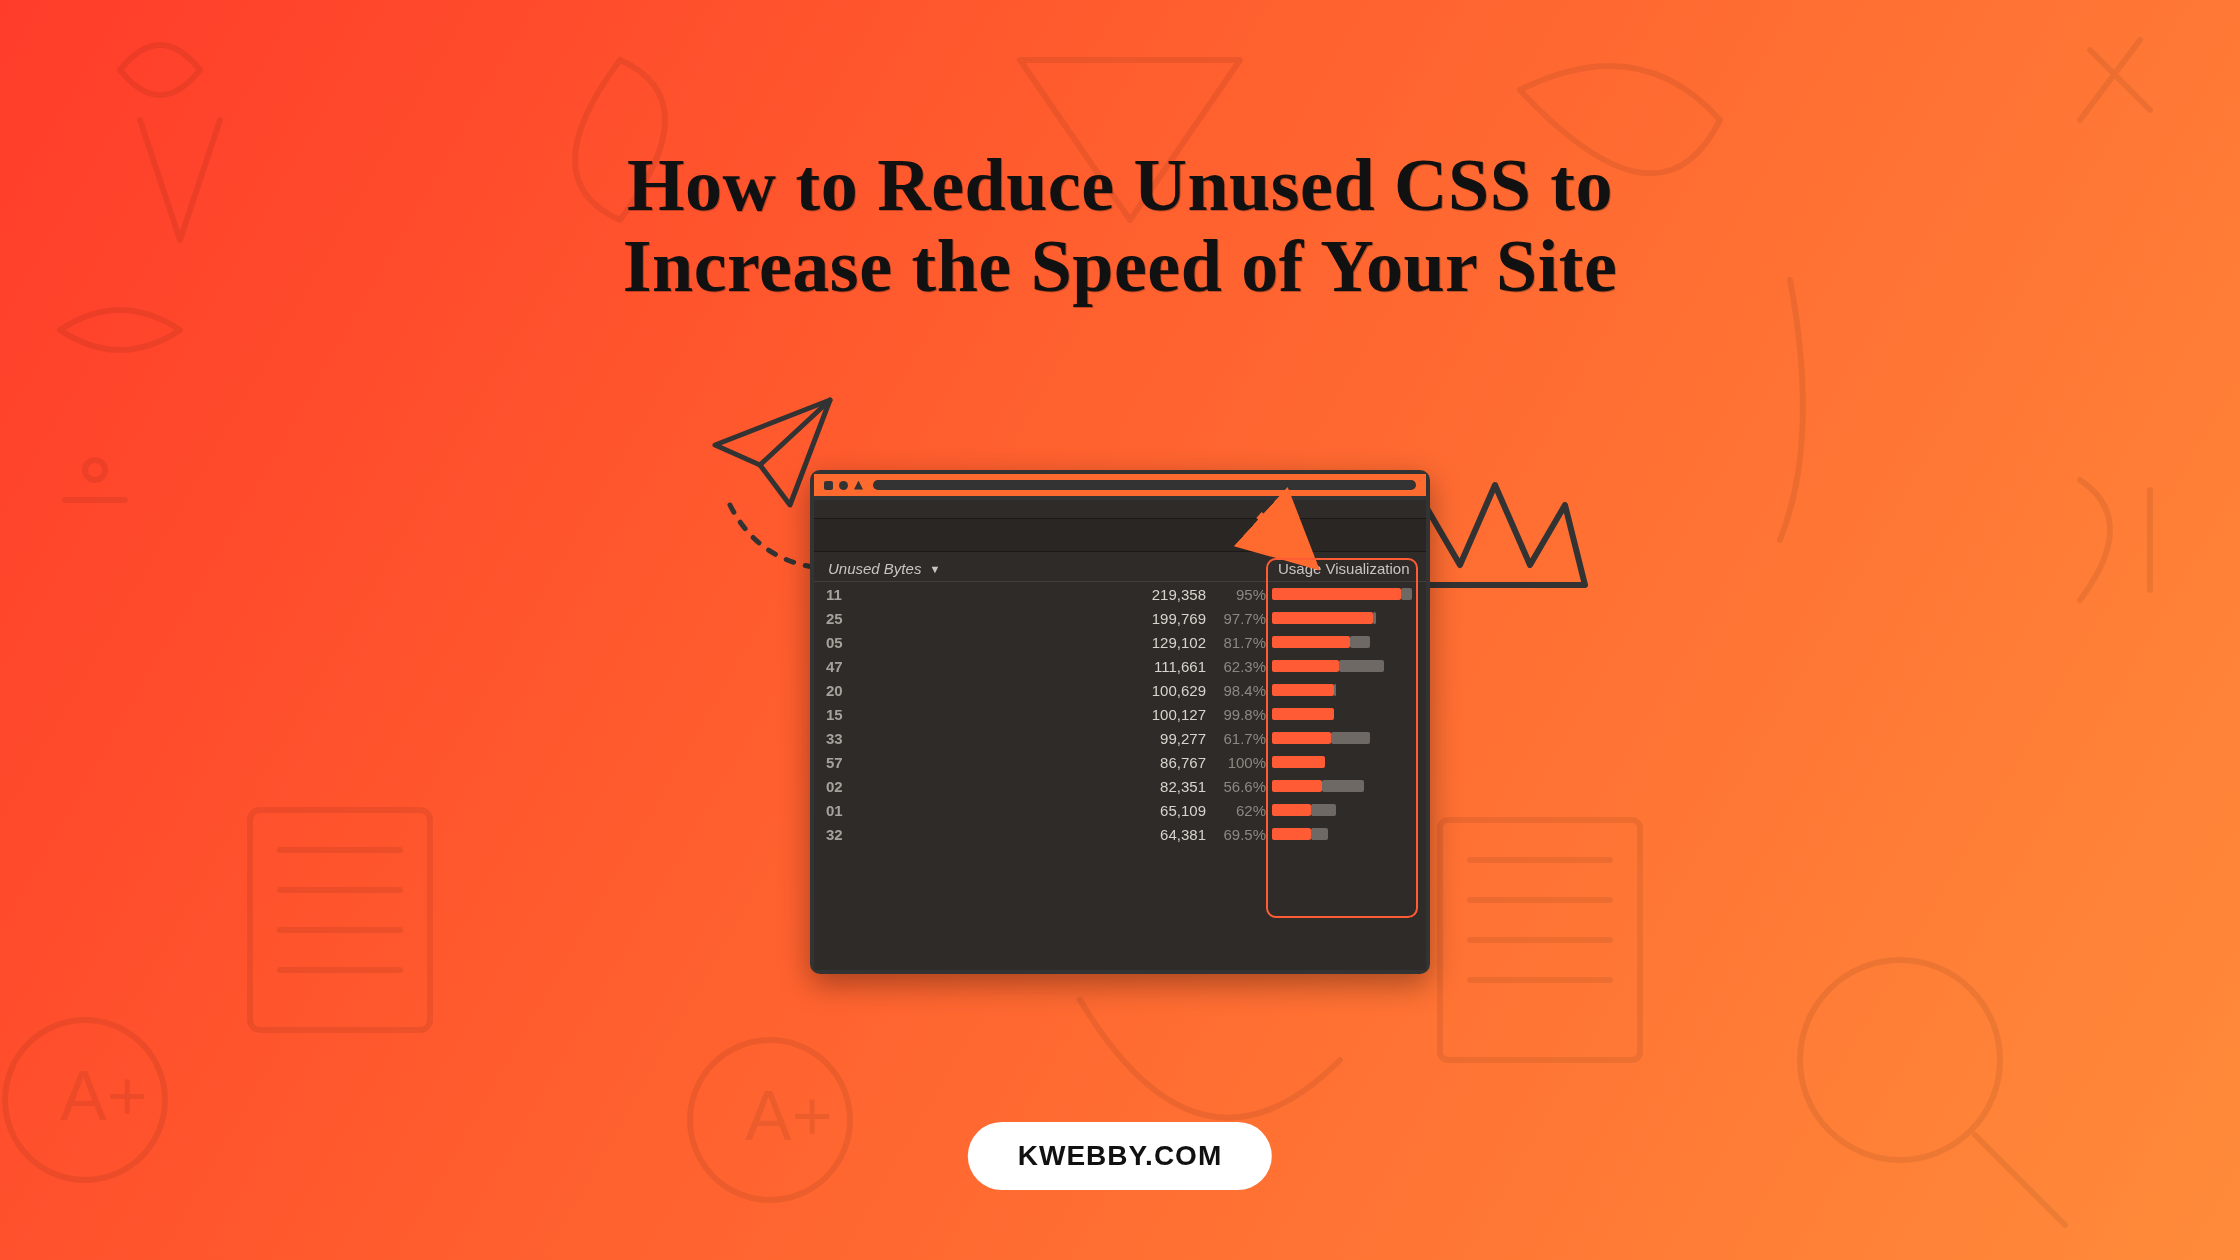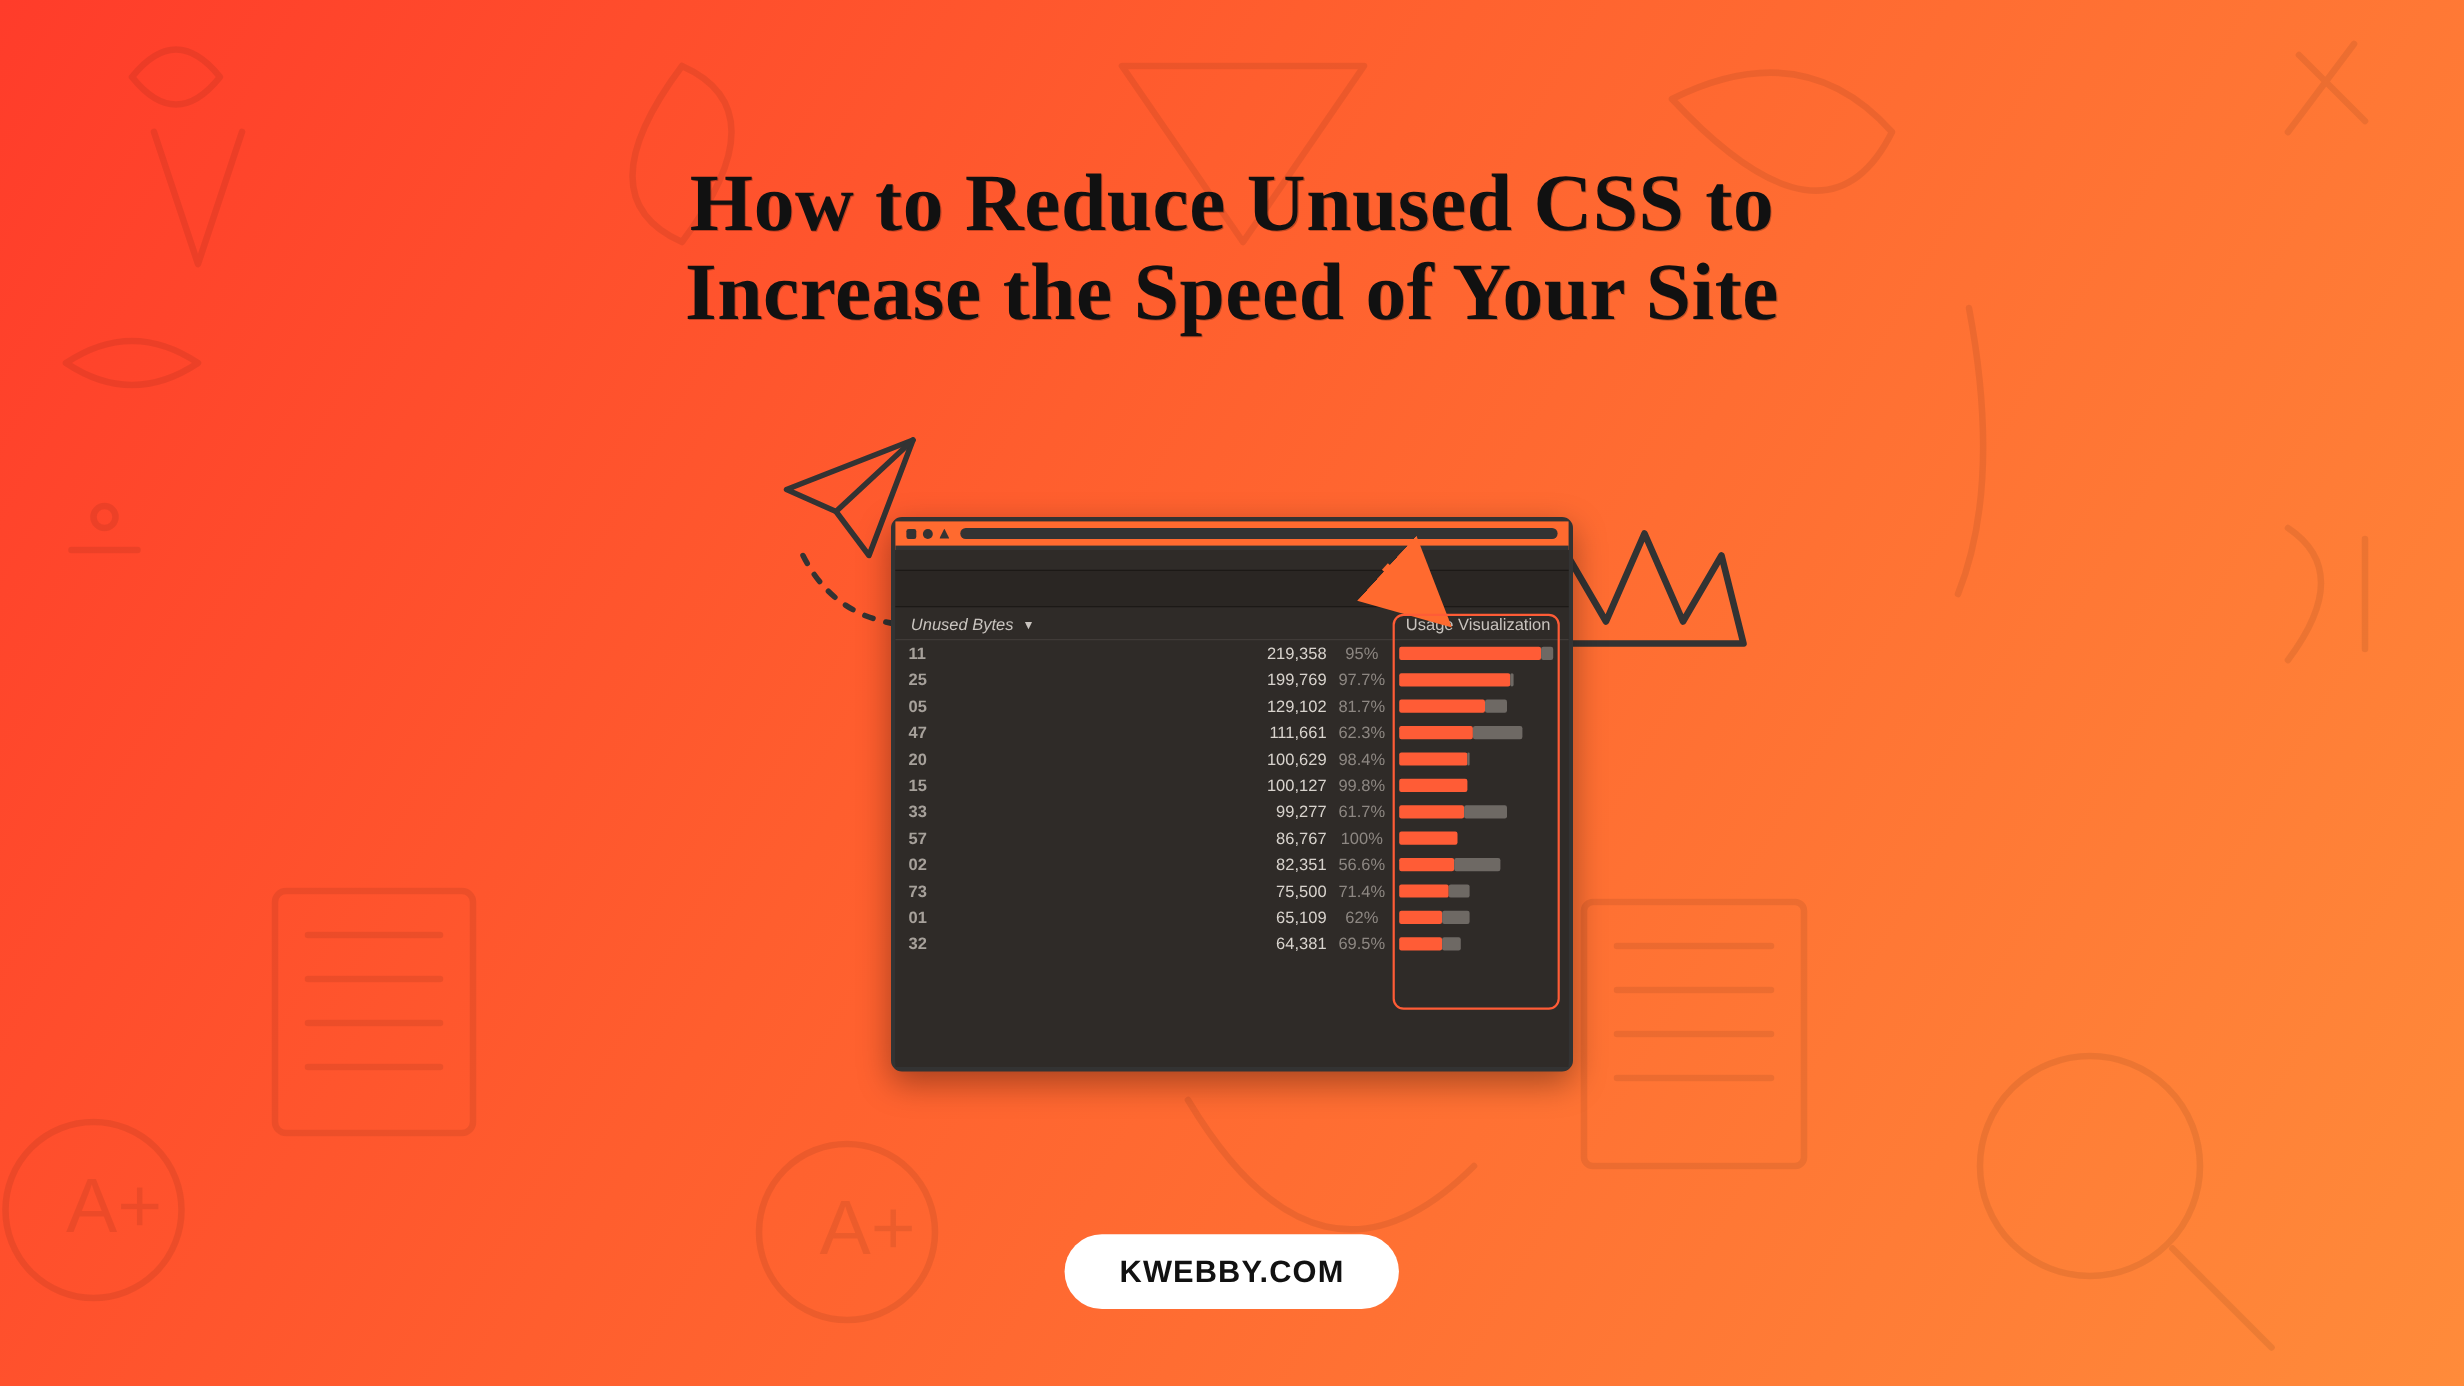--- a/index.html
+++ b/index.html
@@ -84,21 +84,21 @@
   display: grid;
   grid-template-columns: 42px 1fr 60px 62px 140px;
   align-items: center;
   font-size: 15px;
   color: #d4cfc9;
   padding: 2px 14px 2px 6px;
   height: 24px;
 }
 .row .idx   { color:#a7a19b; text-align:left; padding-left:6px; font-variant-numeric: tabular-nums; font-weight: bold; }
 .row .bytes { color:#d8d3cd; text-align:right; font-variant-numeric: tabular-nums; padding-right:4px;}
-.row .pct   { color:#8d8782; text-align:center; font-variant-numeric: tabular-nums; padding-right:6px;}
+.row .pct   { color:#8d8782; text-align:right; font-variant-numeric: tabular-nums; padding-right:6px;}
 .row .bar-wrap { position: relative; height: 12px; width: 100%; }
 .bar-used   { position:absolute; left:0; top:0; bottom:0; background:#ff5c36; border-radius:2px; }
 .bar-rest   { position:absolute; top:0; bottom:0; background:#6e6964; border-radius:2px; }
 
 
 .uv-highlight {
   position: absolute;
   border: 2px solid #ff5c36;
   border-radius: 10px;
   pointer-events: none;
@@ -303,30 +303,20 @@
           <span class="idx">02</span>
           <span></span>
           <span class="bytes">82,351</span>
           <span class="pct">56.6%</span>
           <span class="bar-wrap">
             <span class="bar-used" style="width: 36%;"></span>
             <span class="bar-rest" style="left: 36%; width: 30%;"></span>
           </span>
         </div>
         <div class="row">
-          <span class="idx">73</span>
-          <span></span>
-          <span class="bytes">75,500</span>
-          <span class="pct">71.4%</span>
-          <span class="bar-wrap">
-            <span class="bar-used" style="width: 32%;"></span>
-            <span class="bar-rest" style="left: 32%; width: 14%;"></span>
-          </span>
-        </div>
-        <div class="row">
           <span class="idx">01</span>
           <span></span>
           <span class="bytes">65,109</span>
           <span class="pct">62%</span>
           <span class="bar-wrap">
             <span class="bar-used" style="width: 28%;"></span>
             <span class="bar-rest" style="left: 28%; width: 18%;"></span>
           </span>
         </div>
         <div class="row">

